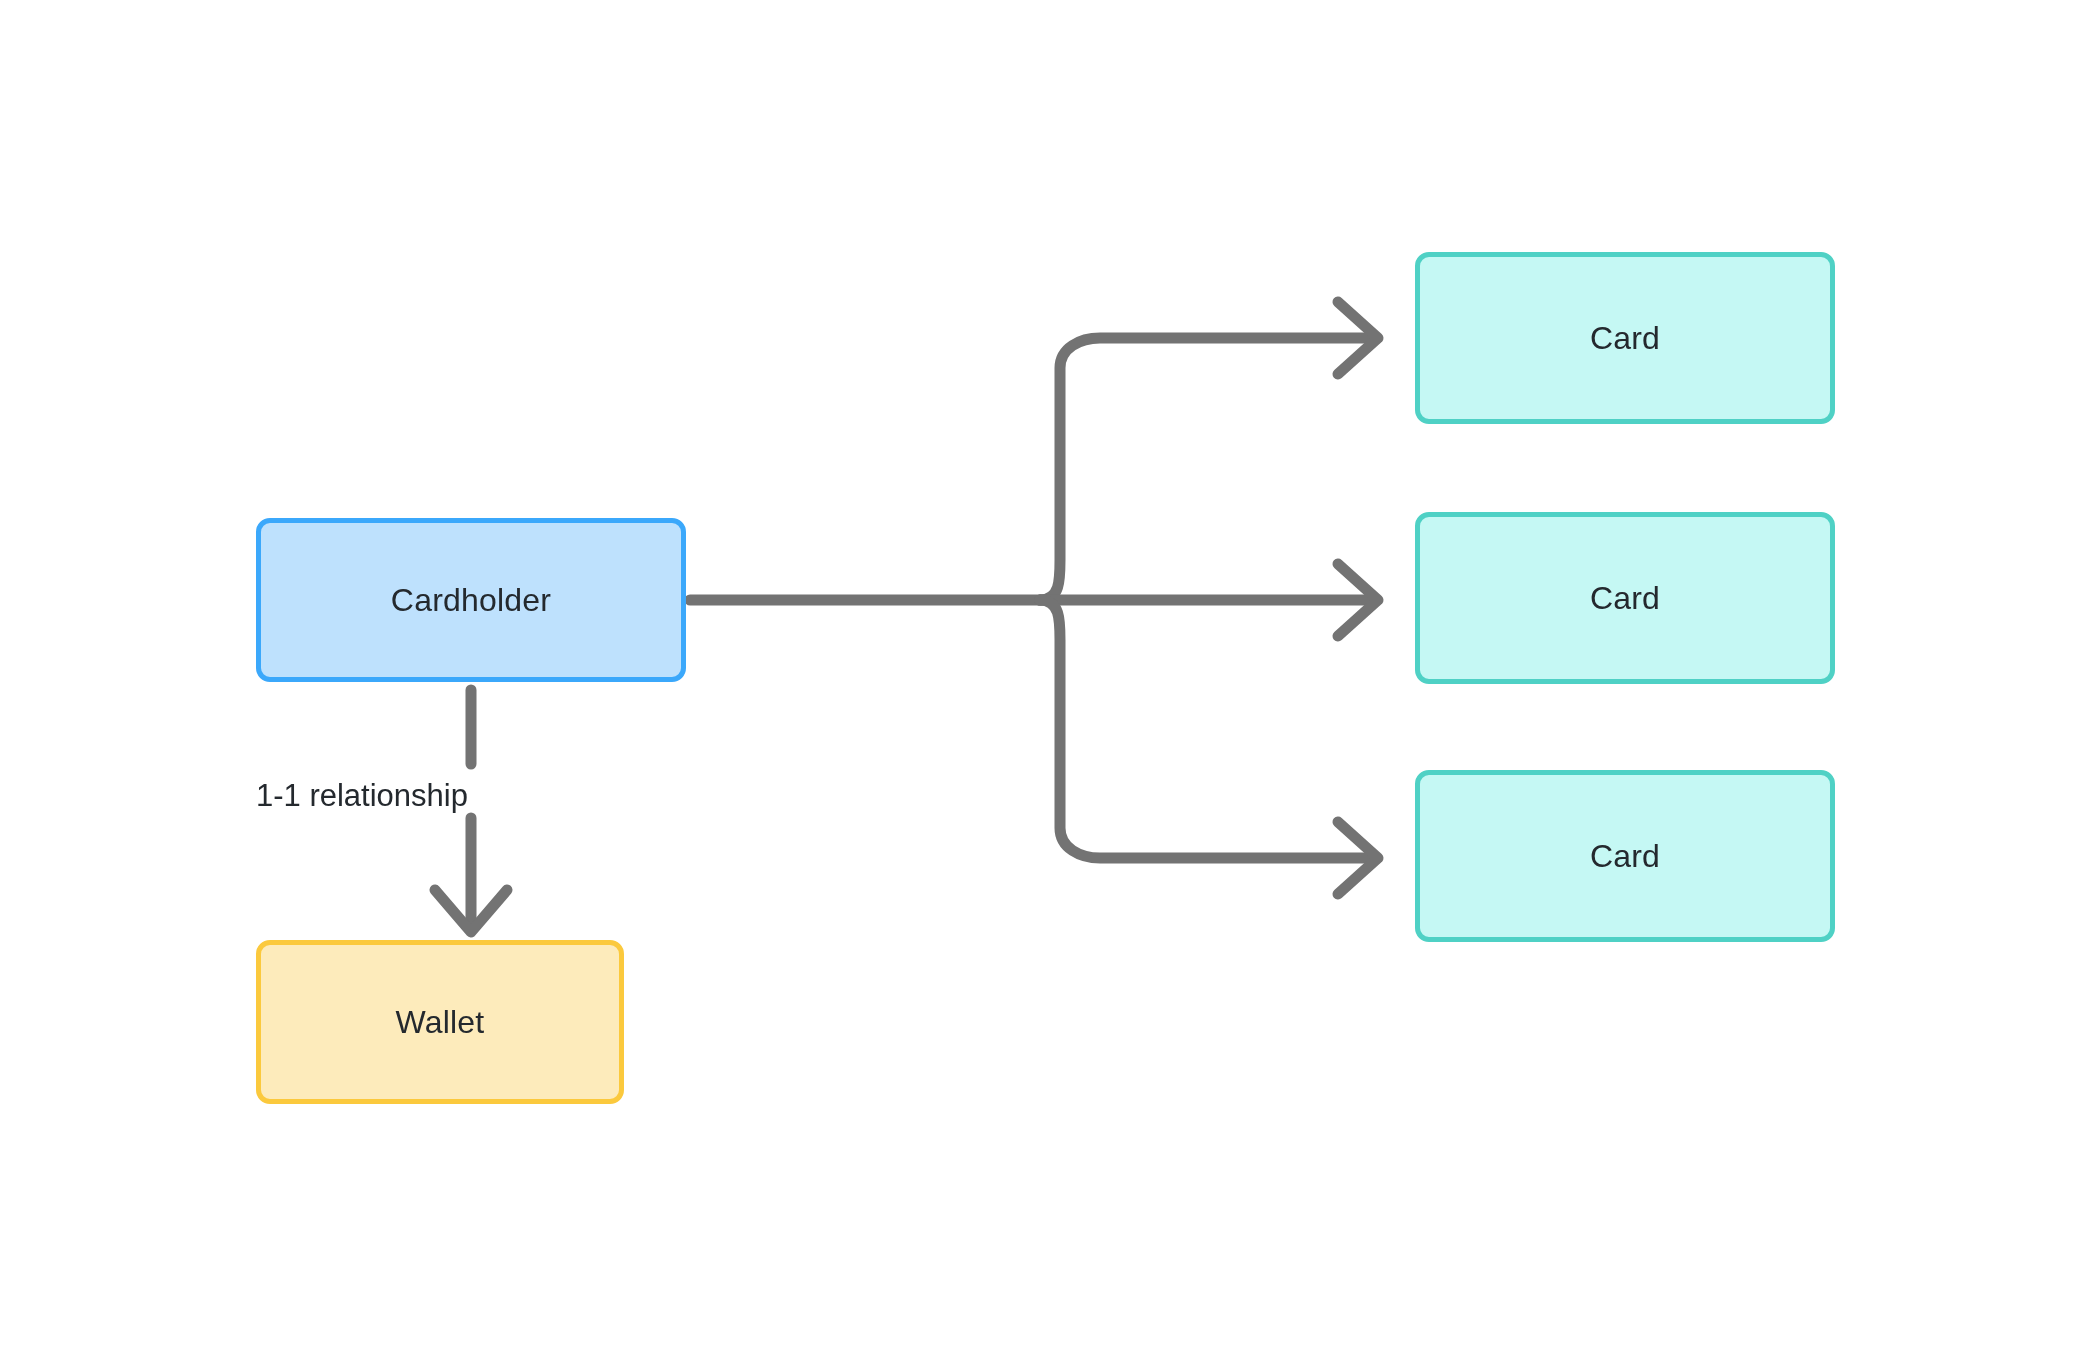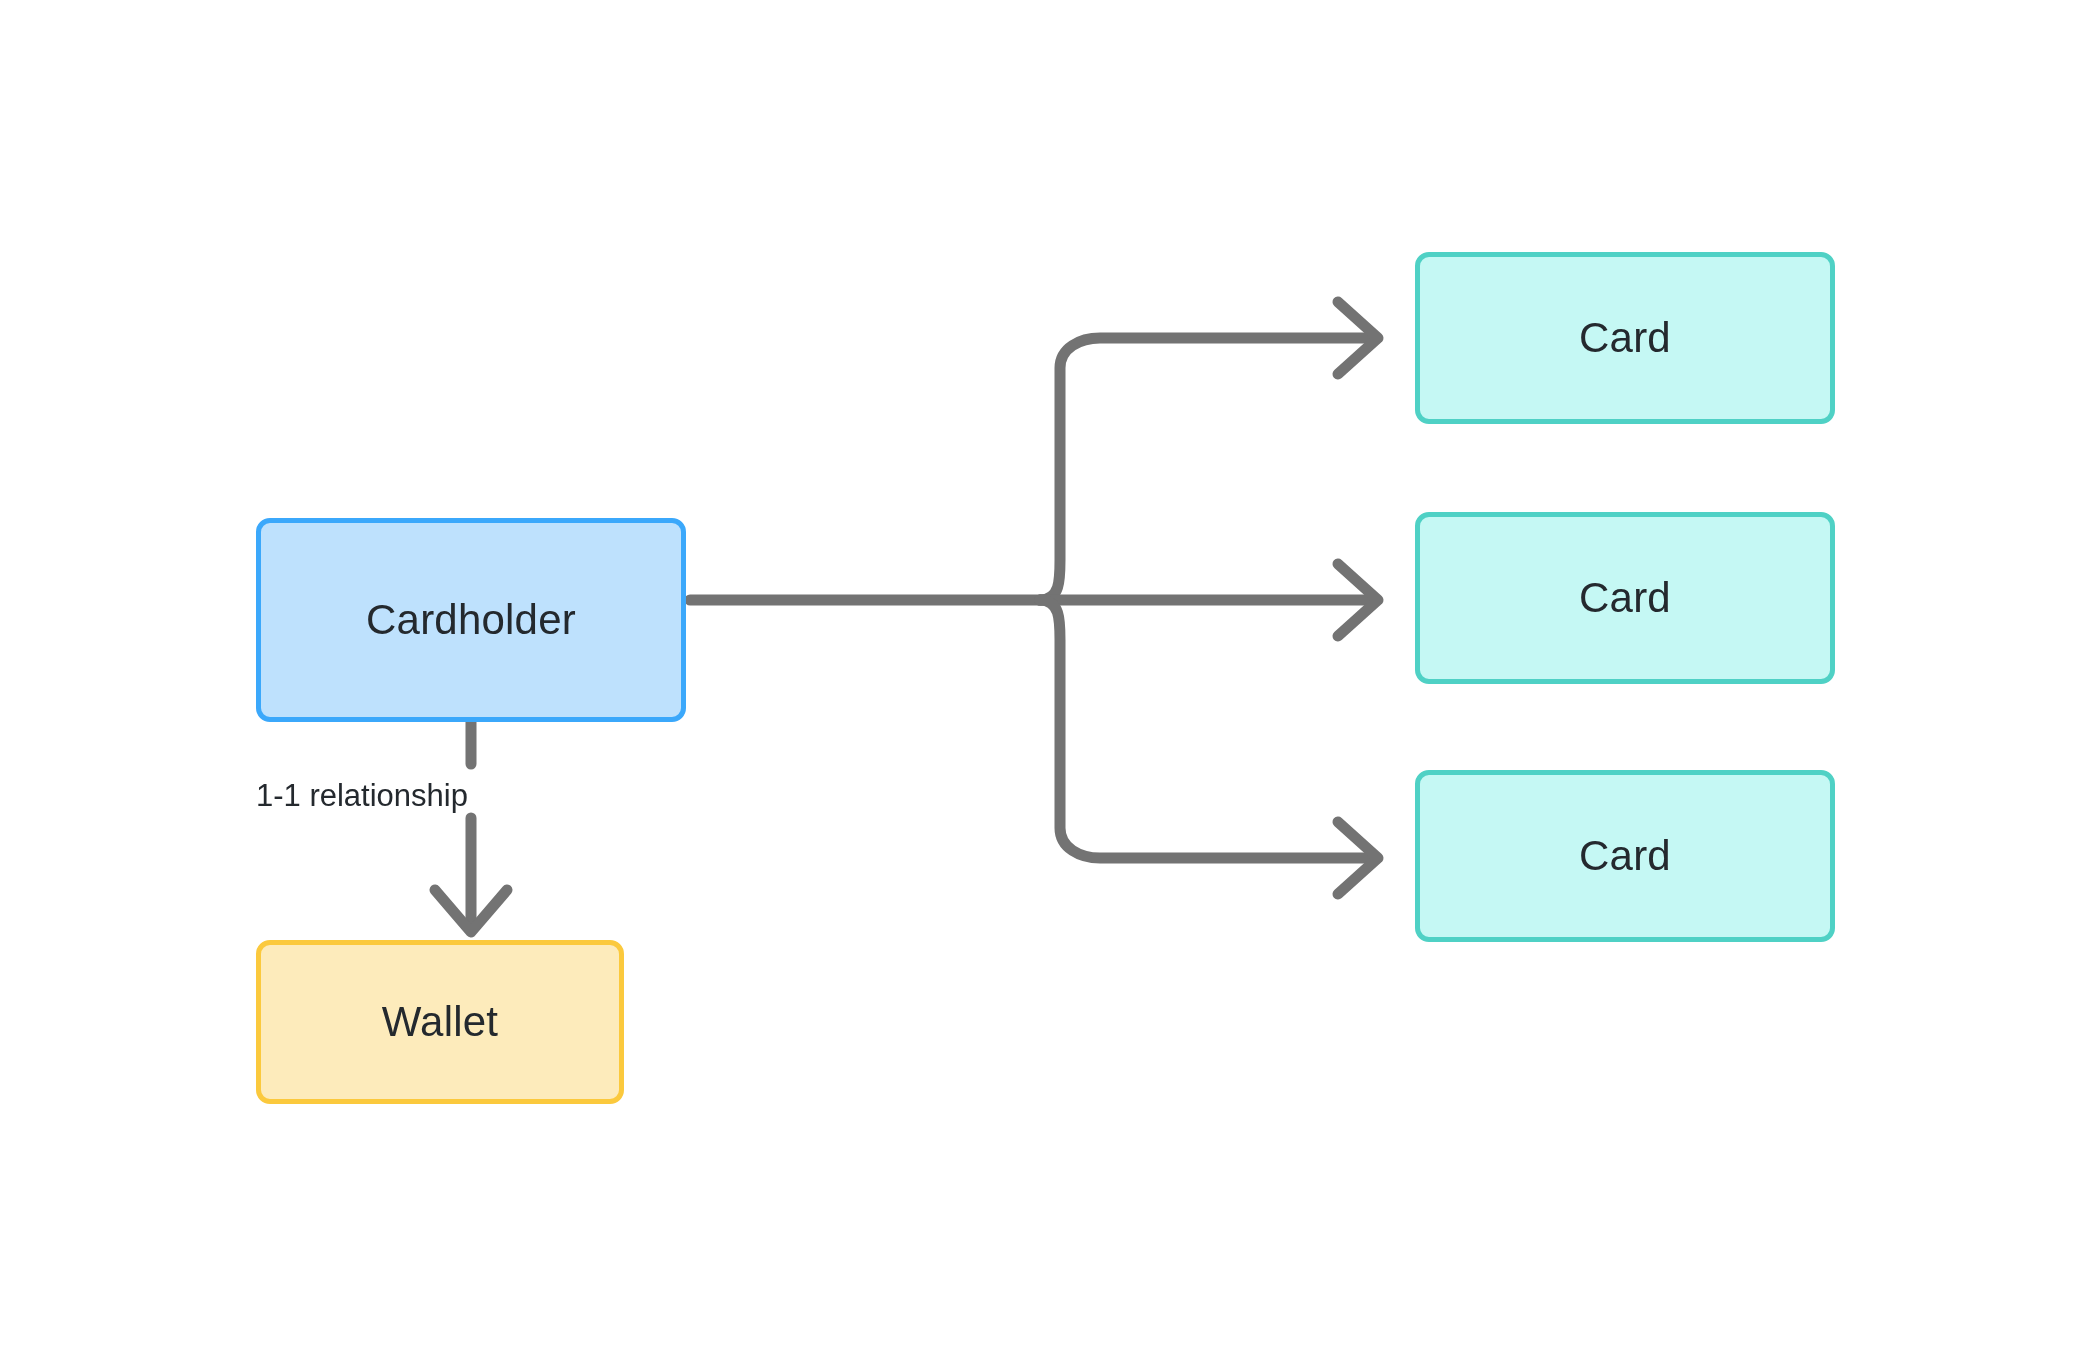--- a/index.html
+++ b/index.html
@@ -33,32 +33,32 @@
     position: absolute;
     box-sizing: border-box;
     display: flex;
     align-items: center;
     justify-content: center;
     border-radius: 14px;
     border-style: solid;
     border-width: 5px;
   }
   .node-label {
-    font-size: 42px;
+    font-size: 32px;
     line-height: 1;
     color: #24292e;
     letter-spacing: 0.2px;
     font-family: "Liberation Sans", sans-serif;
     white-space: nowrap;
   }
   .node-cardholder {
     left: 256px;
     top: 518px;
     width: 430px;
-    height: 204px;
+    height: 164px;
     background: #BEE1FD;
     border-color: #3BA8FB;
   }
   .node-wallet {
     left: 256px;
     top: 940px;
     width: 368px;
     height: 164px;
     background: #FDEBBB;
     border-color: #FBC93D;

